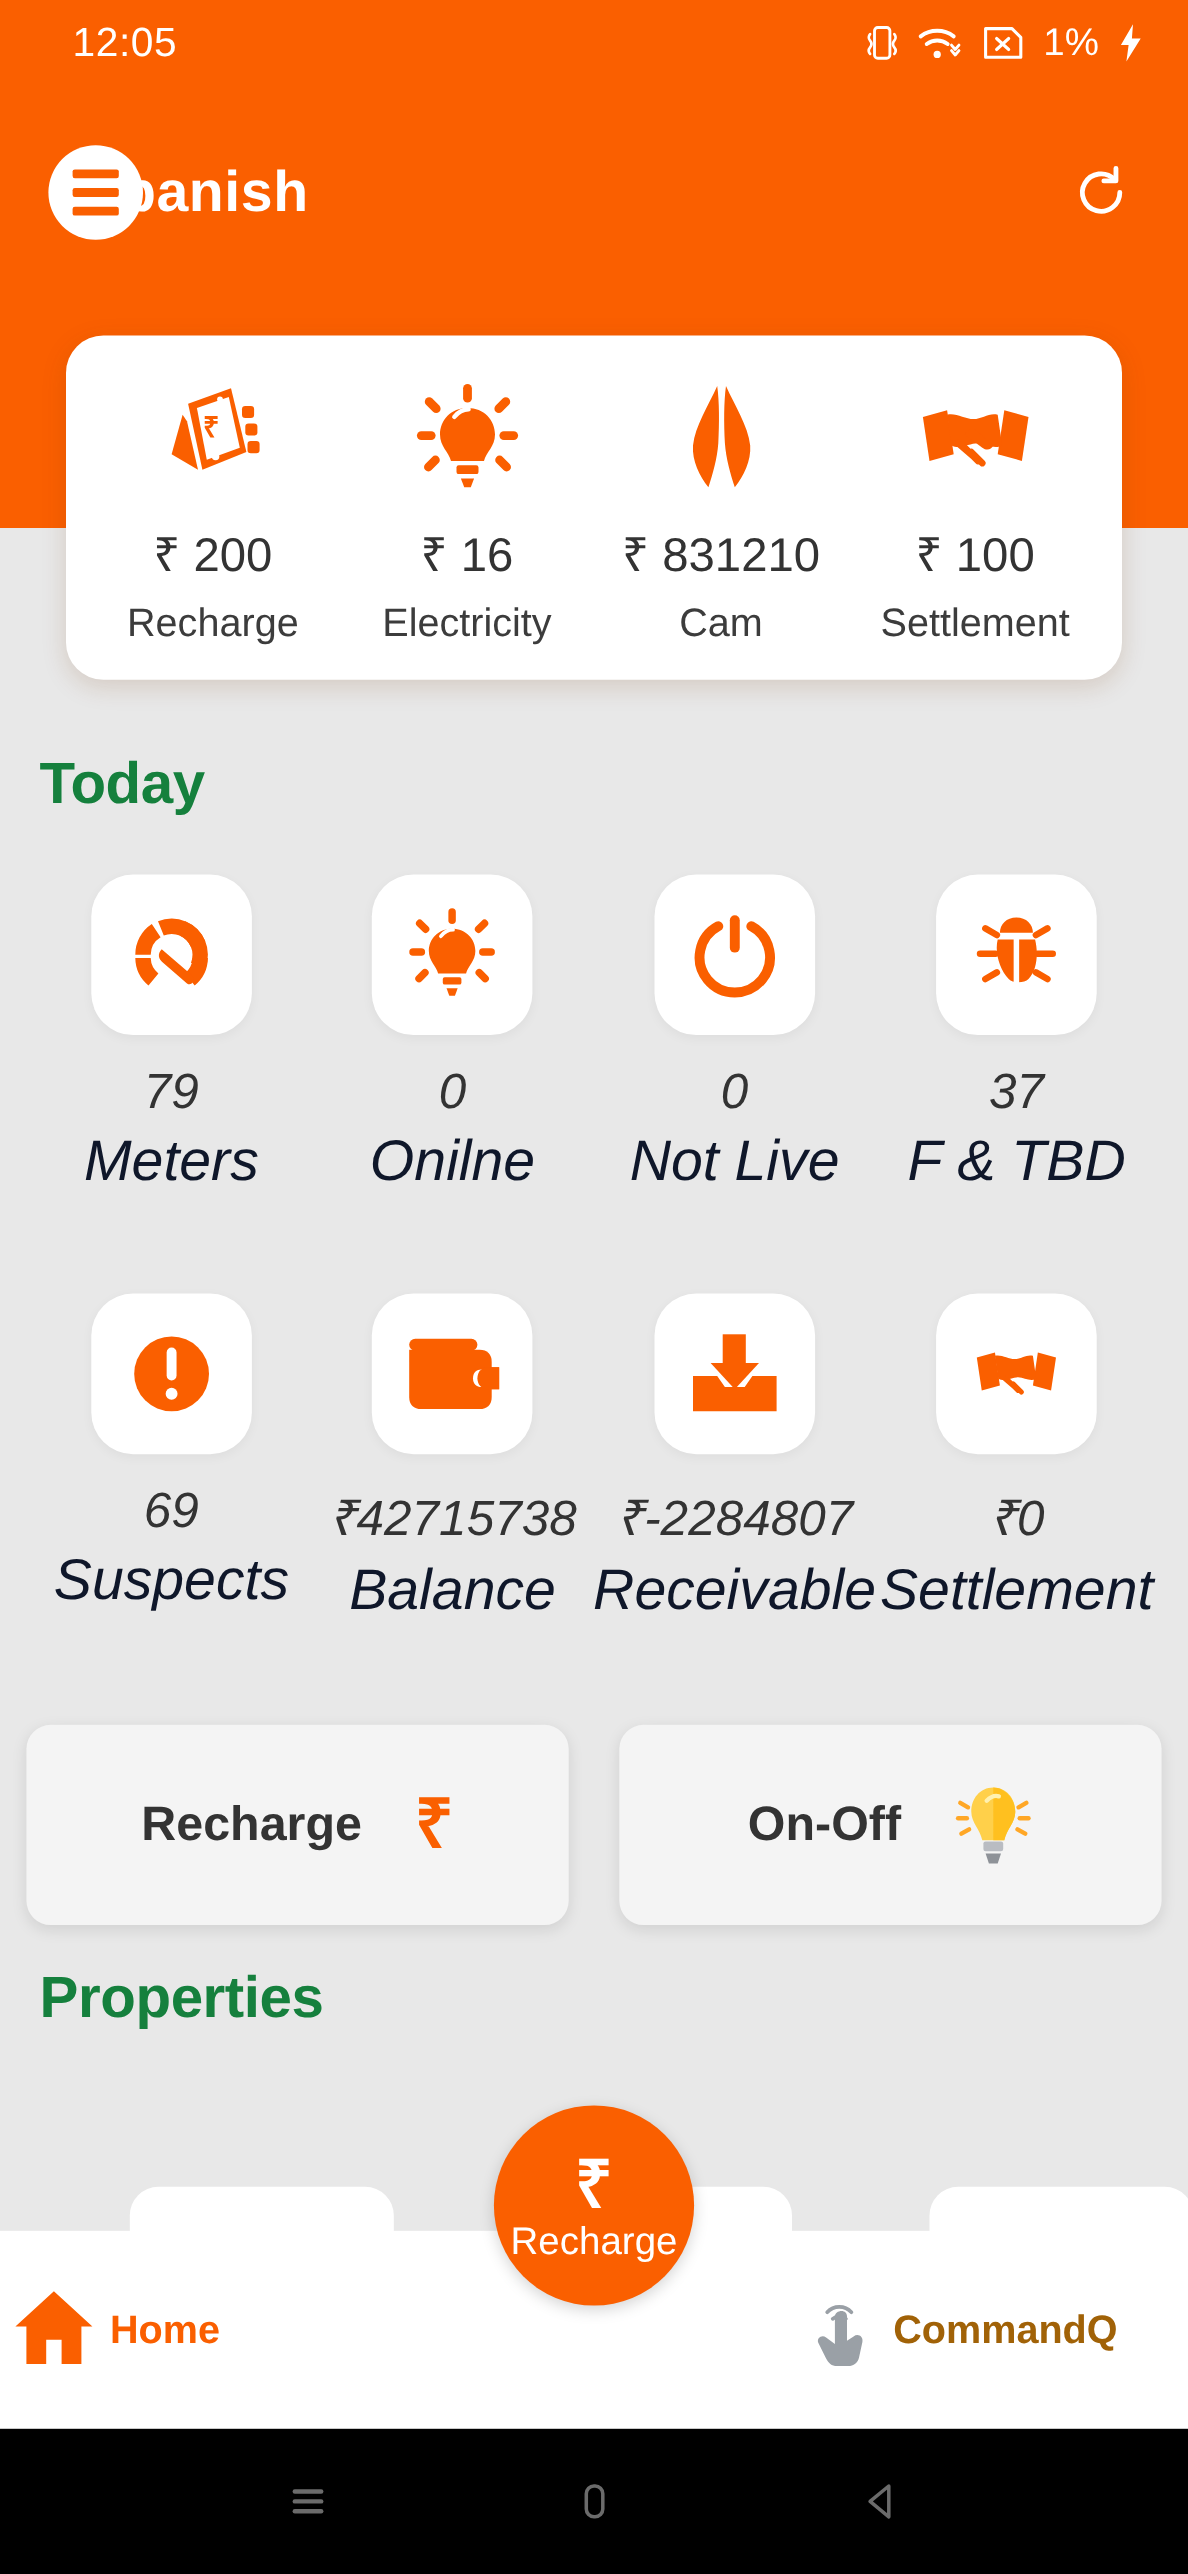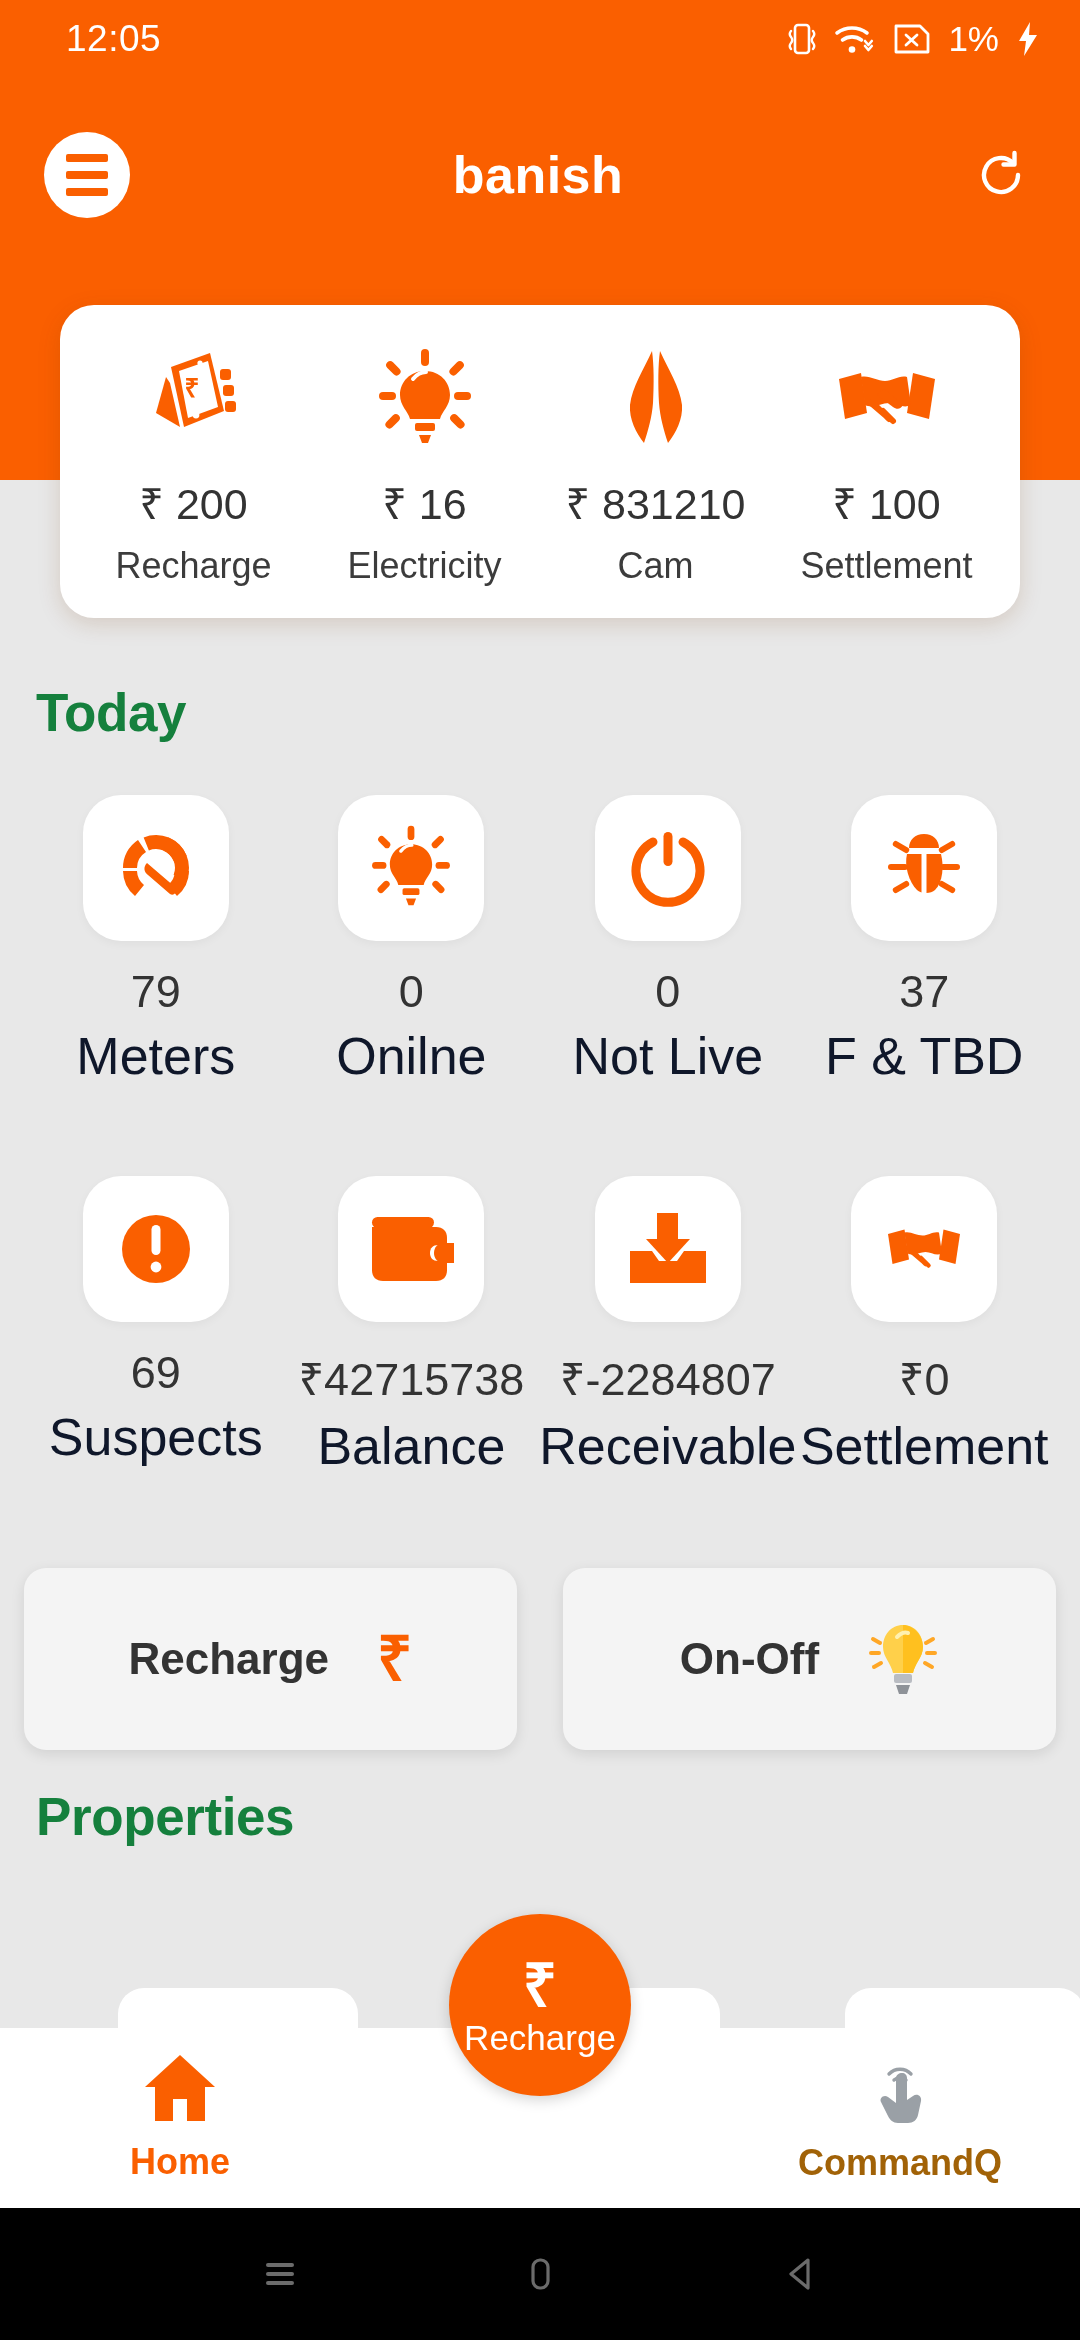--- a/index.html
+++ b/index.html
@@ -49,21 +49,21 @@
     background:#fff;
     display:flex; flex-direction:column;
     align-items:center; justify-content:center;
     gap:9px; flex:0 0 auto;
   }
   .menu-btn i {
     display:block; width:42px; height:8px;
     background:#fa5f00; border-radius:2px;
   }
   .app-title {
-    flex:1; text-align:center;
+    flex:1; 
     color:#fff; font-size:52px; font-weight:700;
     letter-spacing:.5px;
     margin-left:-20px;
   }
   .refresh-btn {
     width:70px; height:70px; flex:0 0 auto;
     display:flex; align-items:center; justify-content:center;
   }
 
   
@@ -103,20 +103,21 @@
   #today-title    { top:682px; }
   #properties-title { top:1786px; }
 
   
   .stat-grid {
     position:absolute; left:28px; top:795px;
     width:1024px;
     display:grid;
     grid-template-columns:repeat(4, 1fr);
     row-gap:90px;
+    font-style:italic;
   }
   .stat-cell {
     display:flex; flex-direction:column; align-items:center;
   }
   .stat-tile {
     width:146px; height:146px;
     background:#fff; border-radius:38px;
     display:flex; align-items:center; justify-content:center;
     box-shadow:0 3px 10px rgba(0,0,0,.045);
   }
@@ -168,22 +169,22 @@
   .peek-3 { left:845px; width:240px; }
 
   
   .bottom-nav {
     position:absolute; left:0; top:2028px;
     width:1080px; height:180px;
     background:#fff;
     display:flex; align-items:center;
   }
   .nav-item {
-    flex:1; display:flex; flex-direction:column;
-    align-items:center; gap:14px;
+    flex:1; display:flex; 
+    align-items:center; gap:14px;margin-left:12px;
   }
   .nav-spacer { flex:1; }
   .nav-label { font-size:36px; font-weight:700; }
   .nav-label.active { color:#fa5f00; }
   .nav-label.inactive { color:#a16207; }
 
   .fab {
     position:absolute; left:540px; top:2005px;
     transform:translate(-50%,-50%);
     width:182px; height:182px; border-radius:50%;

